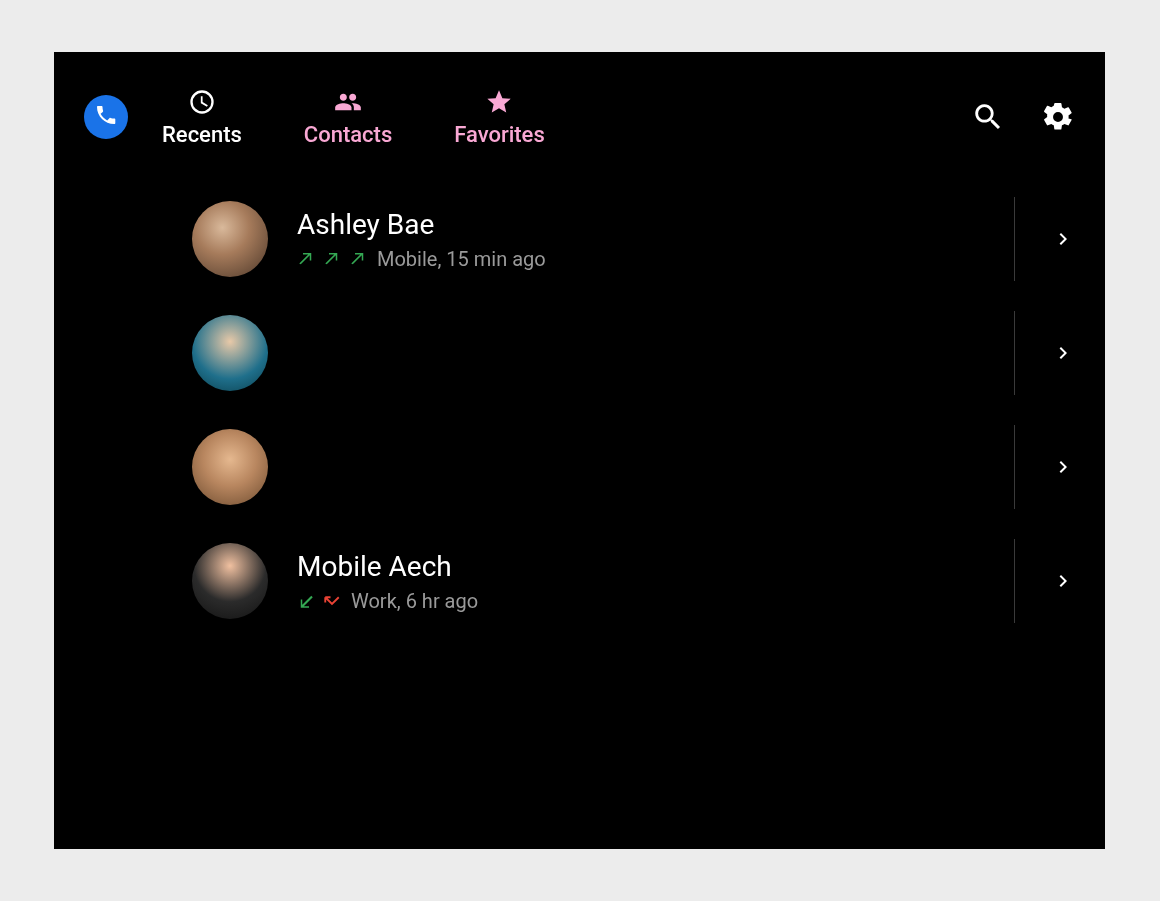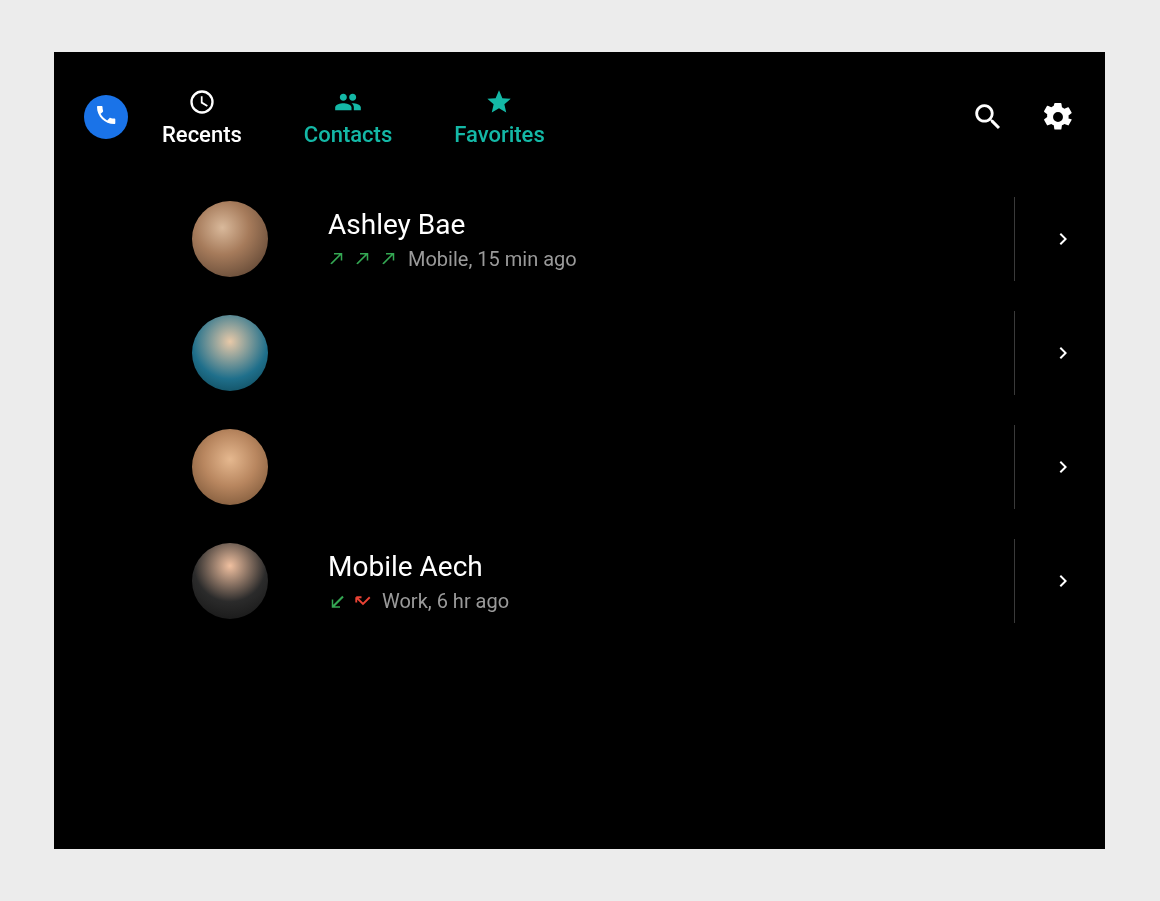--- a/index.html
+++ b/index.html
@@ -43,21 +43,21 @@
   .tabs {
     display: flex;
     gap: 62px;
     align-items: flex-start;
   }
   .tab {
     display: flex;
     flex-direction: column;
     align-items: center;
     gap: 6px;
-    color: #14b8a6;
+    color: #f9a8d4;
     cursor: pointer;
   }
   .tab.active { color: #fff; }
   .tab .tab-icon { width: 28px; height: 28px; display:flex; align-items:center; justify-content:center; }
   .tab .tab-icon svg { width: 28px; height: 28px; fill: currentColor; }
   .tab .tab-label { font-size: 22px; font-weight: 500; }
 
   .topbar-actions {
     margin-left: auto;
     display: flex;
@@ -76,21 +76,21 @@
     position: relative;
   }
   .avatar {
     width: 76px;
     height: 76px;
     border-radius: 50%;
     flex: 0 0 auto;
     display: block;
   }
   .call-info {
-    margin-left: 60px;
+    margin-left: 29px;
     display: flex;
     flex-direction: column;
     gap: 6px;
   }
   .call-name { font-size: 28px; font-weight: 400; color: #fff; }
   .call-sub {
     display: flex;
     align-items: center;
     gap: 10px;
     font-size: 20px;

